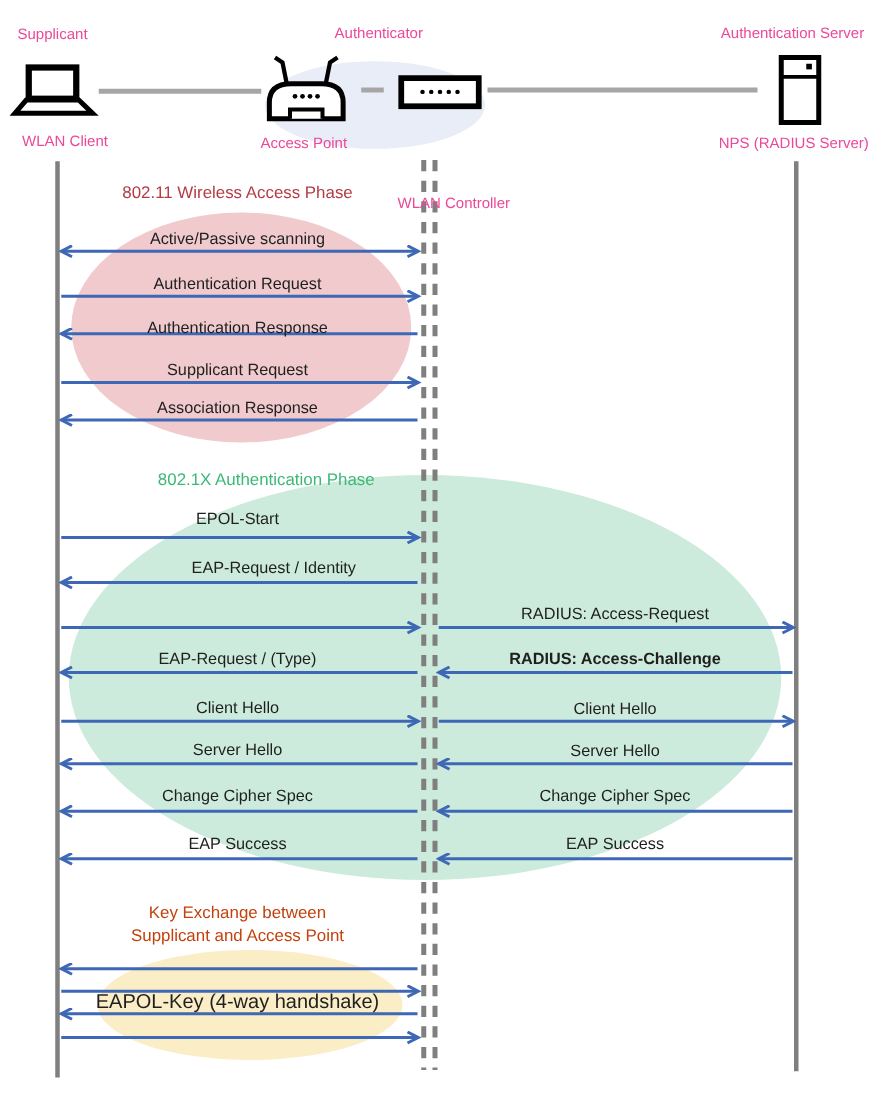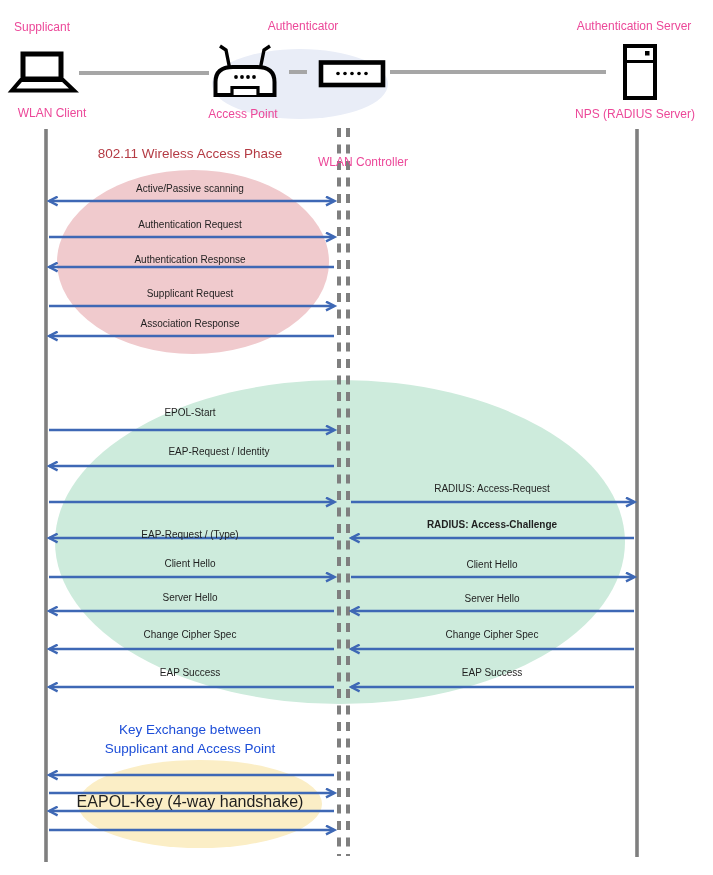--- a/index.html
+++ b/index.html
@@ -3,26 +3,26 @@
 <meta charset="utf-8">
 <style>
   html,body { margin:0; padding:0; background:#ffffff; }
   .canvas {
     position:relative; width:713px; height:875px; background:#ffffff;
     font-family:"Liberation Sans", sans-serif; overflow:hidden;
   }
   .layer { position:absolute; left:0; top:0; }
   .lbl { position:absolute; color:#ec4899; font-size:12px; white-space:nowrap; }
   .ctr { text-align:center; }
-  .msg { position:absolute; color:#1f1f1f; font-size:10px; text-align:center; white-space:nowrap; }
+  .msg { position:absolute; color:#1f1f1f; font-size:13px; text-align:center; white-space:nowrap; }
   .msg-big { font-size:16px; }
   .ph-title { position:absolute; font-size:13.5px; text-align:center; white-space:nowrap; }
   .t-red    { color:#b43b44; }
   .t-green  { color:#3cb878; }
-  .t-orange { color:#1d4ed8; }
+  .t-orange { color:#c2410c; }
 </style>
 </head>
 <body>
 
 <div class="canvas">
 
   <svg class="layer" width="713" height="875" viewBox="0 0 713 875">
     <defs>
       <marker id="hE" markerWidth="14" markerHeight="12" refX="9" refY="5" orient="auto" markerUnits="userSpaceOnUse">
         <path d="M1,0.6 L9.6,5 L1,9.4" fill="none" stroke="#3e68b5" stroke-width="2.4"></path>
@@ -112,31 +112,32 @@
   <div class="lbl" style="left:14px; top:20px;">Supplicant</div>
   <div class="lbl ctr" style="left:203px; top:19px; width:200px;">Authenticator</div>
   <div class="lbl ctr" style="left:534px; top:19px; width:200px;">Authentication Server</div>
 
   <div class="lbl ctr" style="left:0px; top:106px; width:104px;">WLAN Client</div>
   <div class="lbl ctr" style="left:168px; top:107px; width:150px;">Access Point</div>
   <div class="lbl ctr" style="left:288px; top:107px; width:150px;margin-top:48px;">WLAN Controller</div>
   <div class="lbl ctr" style="left:545px; top:107px; width:180px;">NPS (RADIUS Server)</div>
 
   <div class="ph-title t-red" style="left:40px; top:146px; width:300px;">802.11 Wireless Access Phase</div>
+  <div class="ph-title t-green" style="left:63px; top:376px; width:300px;">802.1X Authentication Phase</div>
   <div class="ph-title t-orange" style="left:40px; top:722px; width:300px;">Key Exchange between</div>
   <div class="ph-title t-orange" style="left:40px; top:741px; width:300px;">Supplicant and Access Point</div>
 
   <div class="msg" style="left:45px; top:183px; width:290px;">Active/Passive scanning</div>
   <div class="msg" style="left:45px; top:219px; width:290px;">Authentication Request</div>
   <div class="msg" style="left:45px; top:254px; width:290px;">Authentication Response</div>
   <div class="msg" style="left:45px; top:288px; width:290px;">Supplicant Request</div>
   <div class="msg" style="left:45px; top:407px; width:290px;">EPOL-Start</div>
   <div class="msg" style="left:45px; top:318px; width:290px;">Association Response</div>
   <div class="msg" style="left:45px; top:446px; width:290px;padding-left:29px;">EAP-Request / Identity</div>
-  <div class="msg" style="left:45px; top:519px; width:290px;margin-top:10px;">EAP-Request / (Type)</div>
+  <div class="msg" style="left:45px; top:519px; width:290px;">EAP-Request / (Type)</div>
   <div class="msg" style="left:45px; top:558px; width:290px;">Client Hello</div>
   <div class="msg" style="left:45px; top:592px; width:290px;">Server Hello</div>
   <div class="msg" style="left:45px; top:629px; width:290px;">Change Cipher Spec</div>
   <div class="msg" style="left:45px; top:667px; width:290px;">EAP Success</div>
   <div class="msg msg-big" style="left:45px; top:793px; width:290px;">EAPOL-Key (4-way handshake)</div>
 
   <div class="msg" style="left:348px; top:483px; width:288px;">RADIUS: Access-Request</div>
   <div class="msg" style="left:348px; top:519px; width:288px;font-weight:bold;">RADIUS: Access-Challenge</div>
   <div class="msg" style="left:348px; top:559px; width:288px;">Client Hello</div>
   <div class="msg" style="left:348px; top:593px; width:288px;">Server Hello</div>

